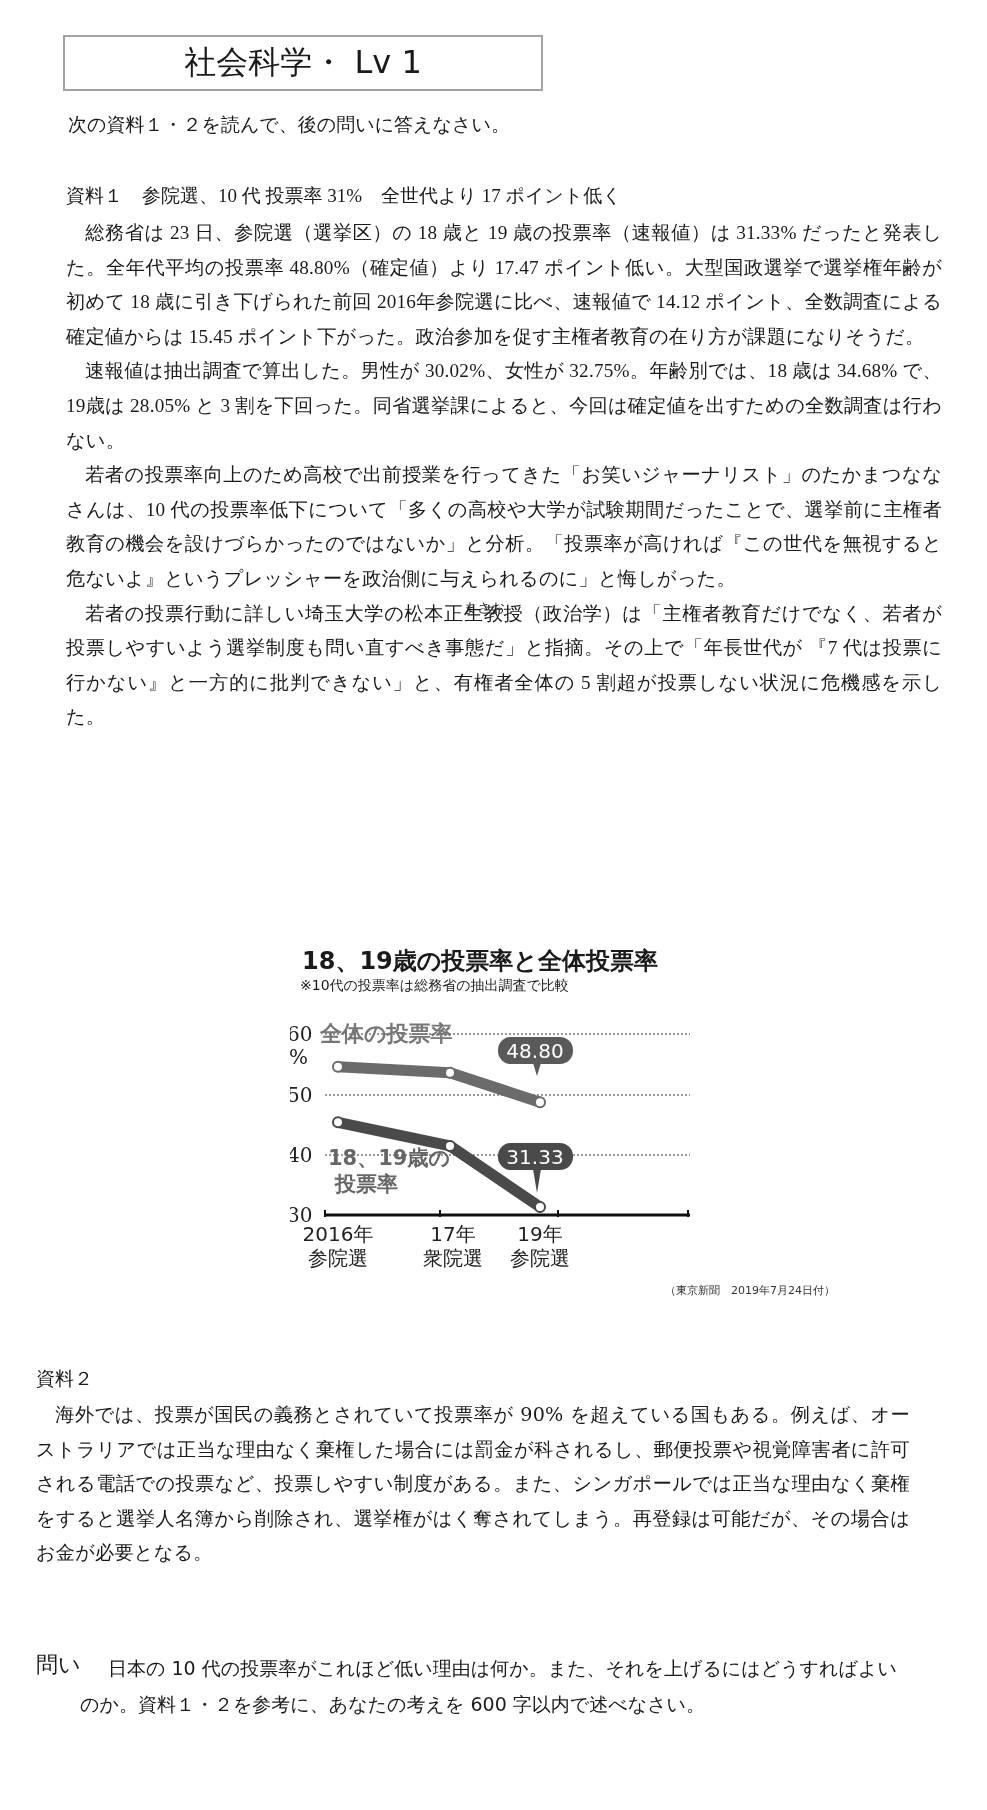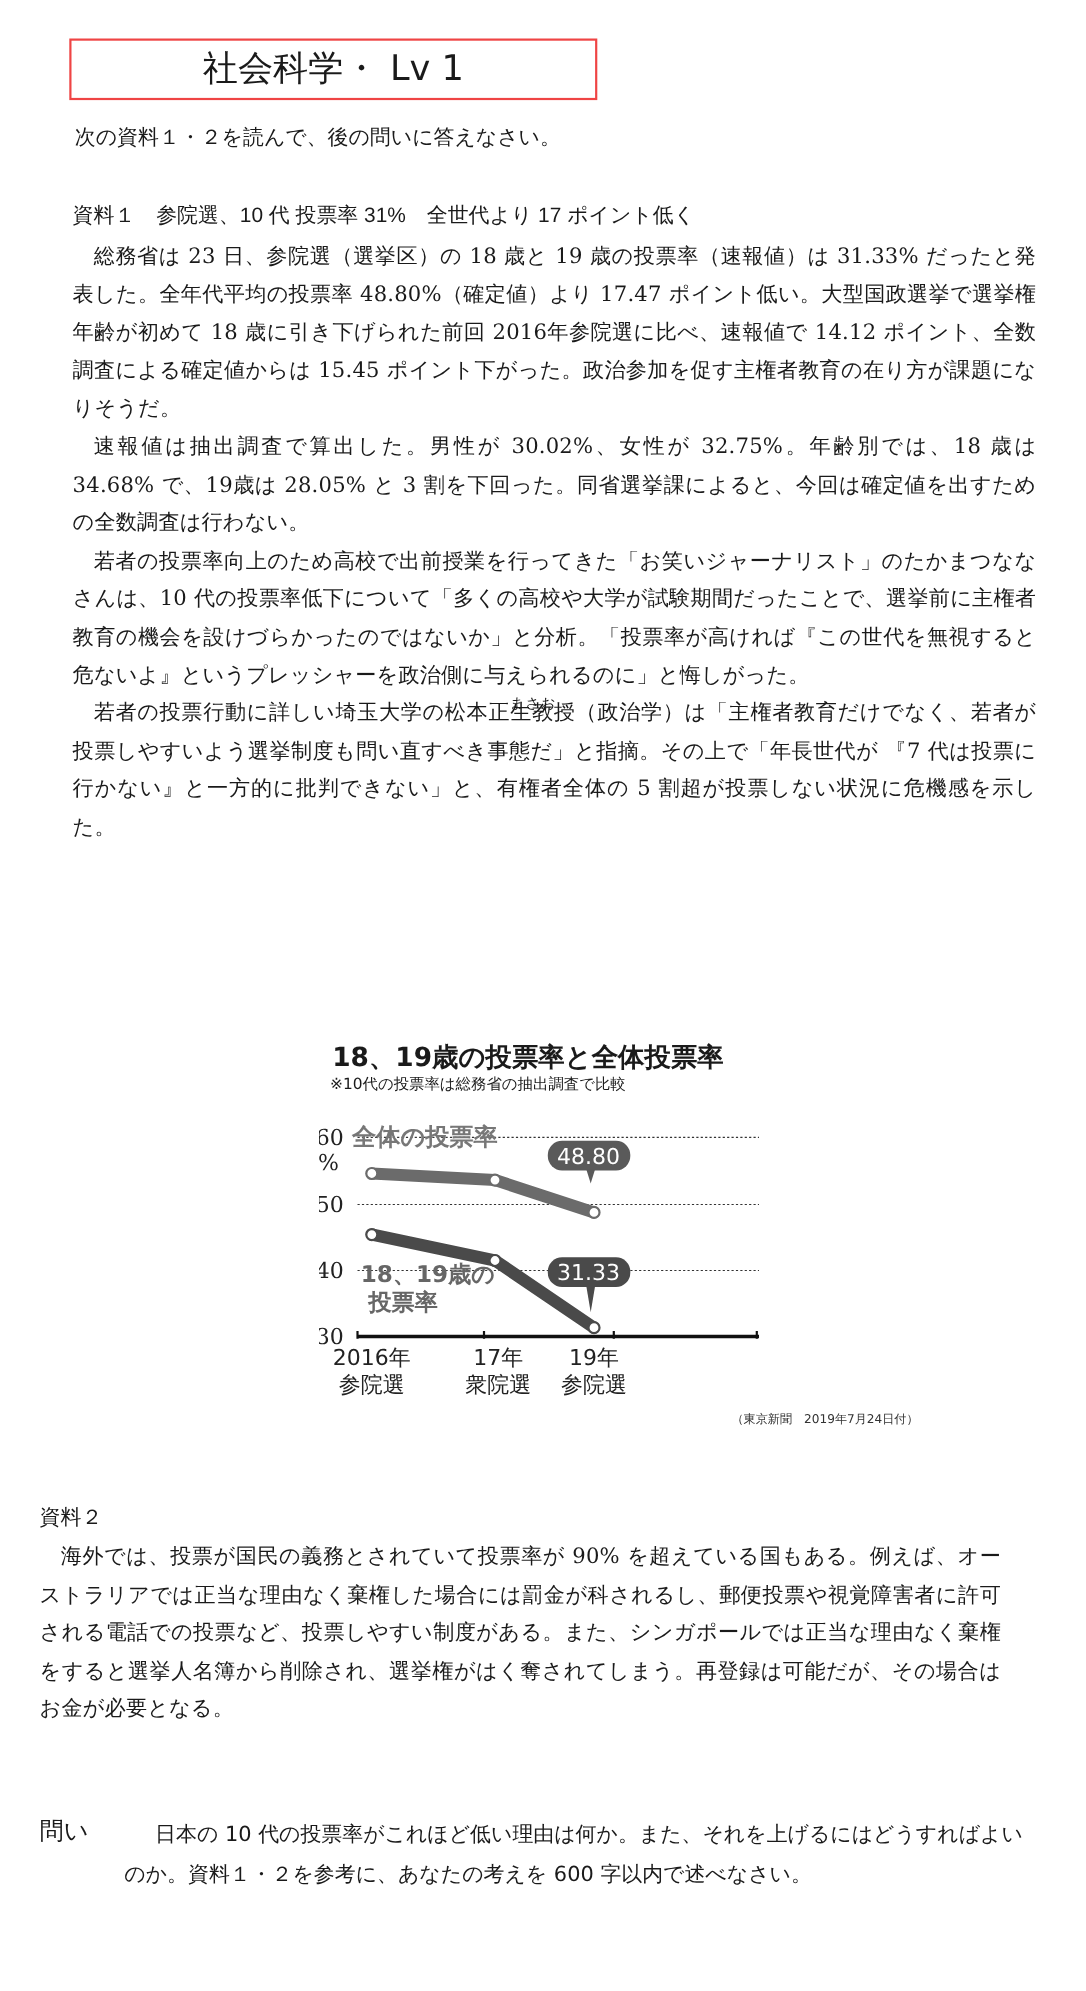--- a/index.html
+++ b/index.html
@@ -1,48 +1,48 @@
 <!DOCTYPE html>
 <html><head>
 <meta charset="utf-8">
 <style>
   html, body { margin:0; padding:0; background:#ffffff; }
   body { width:987px; height:1810px; position:relative; color:#1a1a1a;
          font-family:"DejaVu Serif", "Liberation Serif", serif; overflow:hidden; }
   .title-box { position:absolute; left:63px; top:35px; width:480px; height:56px;
-               border:2px solid #ef4444; box-sizing:border-box; text-align:center;
+               border:2px solid #a3a3a3; box-sizing:border-box; text-align:center;
                font-family:"DejaVu Sans","Liberation Sans",sans-serif; font-size:32px; line-height:50px; }
   .instruction { position:absolute; left:68px; top:112px; font-size:19px; }
-  .heading { position:absolute; font-family:Liberation Sans, sans-serif; font-size:19px; }
+  .heading { position:absolute; font-family:Liberation Serif, serif; font-size:19px; }
   .para { position:absolute; left:66px; width:876px; font-size:19.2px; line-height:34.6px;
           text-align:justify; letter-spacing:0.2px; }
   .para p { margin:0; text-indent:1em; }
   .ruby { position:relative; }
   .ruby .rt { position:absolute; top:-12px; left:0; font-size:13px; white-space:nowrap; letter-spacing:1px; }
   .chart { position:absolute; left:290px; top:945px; width:420px; height:330px; }
   .chart-title { position:absolute; left:12px; top:0; font-family:"DejaVu Sans","Liberation Sans",sans-serif;
                  font-weight:bold; font-size:24px;text-align:right; }
   .chart-subtitle { position:absolute; left:10px; top:32px; font-family:"DejaVu Sans","Liberation Sans",sans-serif;
                     font-size:14px; }
   .source { position:absolute; left:665px; top:1283px; font-family:"DejaVu Sans","Liberation Sans",sans-serif;
             font-size:11px; color:#333; }
   .q-label { position:absolute; left:36px; top:1650px; font-family:"DejaVu Sans","Liberation Sans",sans-serif; font-size:22px; }
   .q-text { position:absolute; left:80px; top:1650px; width:830px; font-family:"DejaVu Sans","Liberation Sans",sans-serif;
-            font-size:19px; line-height:36px; text-indent:28px;margin-left:33px; }
+            font-size:19px; line-height:36px; text-indent:28px; }
 </style>
 </head>
 <body>
 
 <div class="title-box">社会科学・ Lv 1</div>
 
 <div class="instruction">次の資料１・２を読んで、後の問いに答えなさい。</div>
 
 <div class="heading" style="left:66px; top:183px;">資料１　参院選、10 代 投票率 31%　全世代より 17 ポイント低く</div>
 
-<div class="para" style="top:216px;">
+<div class="para" style="top:216px;font-family:Liberation Serif, serif;">
   <p>総務省は 23 日、参院選（選挙区）の 18 歳と 19 歳の投票率（速報値）は 31.33% だったと発表した。全年代平均の投票率 48.80%（確定値）より 17.47 ポイント低い。大型国政選挙で選挙権年齢が初めて 18 歳に引き下げられた前回 2016年参院選に比べ、速報値で 14.12 ポイント、全数調査による確定値からは 15.45 ポイント下がった。政治参加を促す主権者教育の在り方が課題になりそうだ。</p>
   <p>速報値は抽出調査で算出した。男性が 30.02%、女性が 32.75%。年齢別では、18 歳は 34.68% で、19歳は 28.05% と 3 割を下回った。同省選挙課によると、今回は確定値を出すための全数調査は行わない。</p>
   <p>若者の投票率向上のため高校で出前授業を行ってきた「お笑いジャーナリスト」のたかまつななさんは、10 代の投票率低下について「多くの高校や大学が試験期間だったことで、選挙前に主権者教育の機会を設けづらかったのではないか」と分析。「投票率が高ければ『この世代を無視すると危ないよ』というプレッシャーを政治側に与えられるのに」と悔しがった。</p>
   <p><span>若者の投票行動に詳しい埼玉大学の松本</span><span class="ruby"><span class="rt">まさお</span><span>正生</span></span><span>教授（政治学）は「主権者教育だけでなく、若者が投票しやすいよう選挙制度も問い直すべき事態だ」と指摘。その上で「年長世代が 『7 代は投票に行かない』と一方的に批判できない」と、有権者全体の 5 割超が投票しない状況に危機感を示した。</span></p>
 </div>
 
 <div class="chart">
   <div class="chart-title">18、19歳の投票率と全体投票率</div>
   <div class="chart-subtitle">※10代の投票率は総務省の抽出調査で比較</div>
   <svg width="420" height="330" style="position:absolute;left:0;top:0;">

